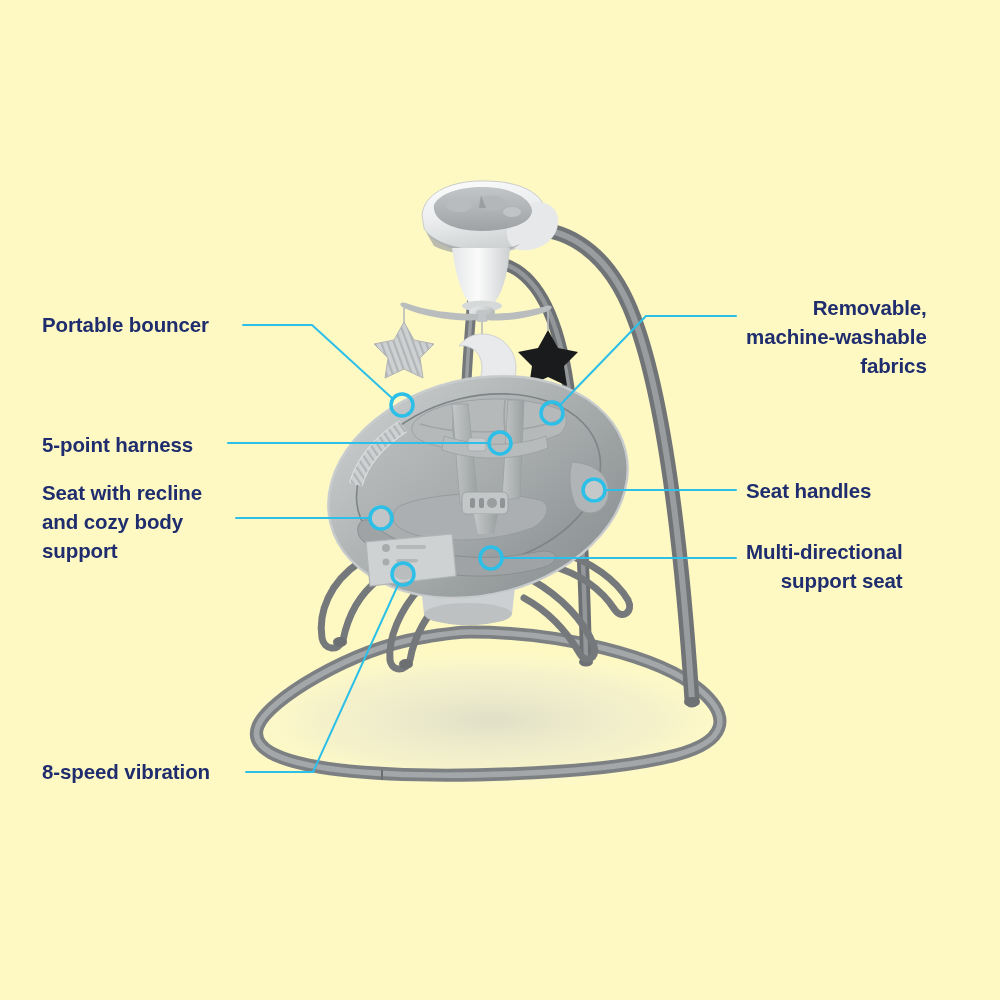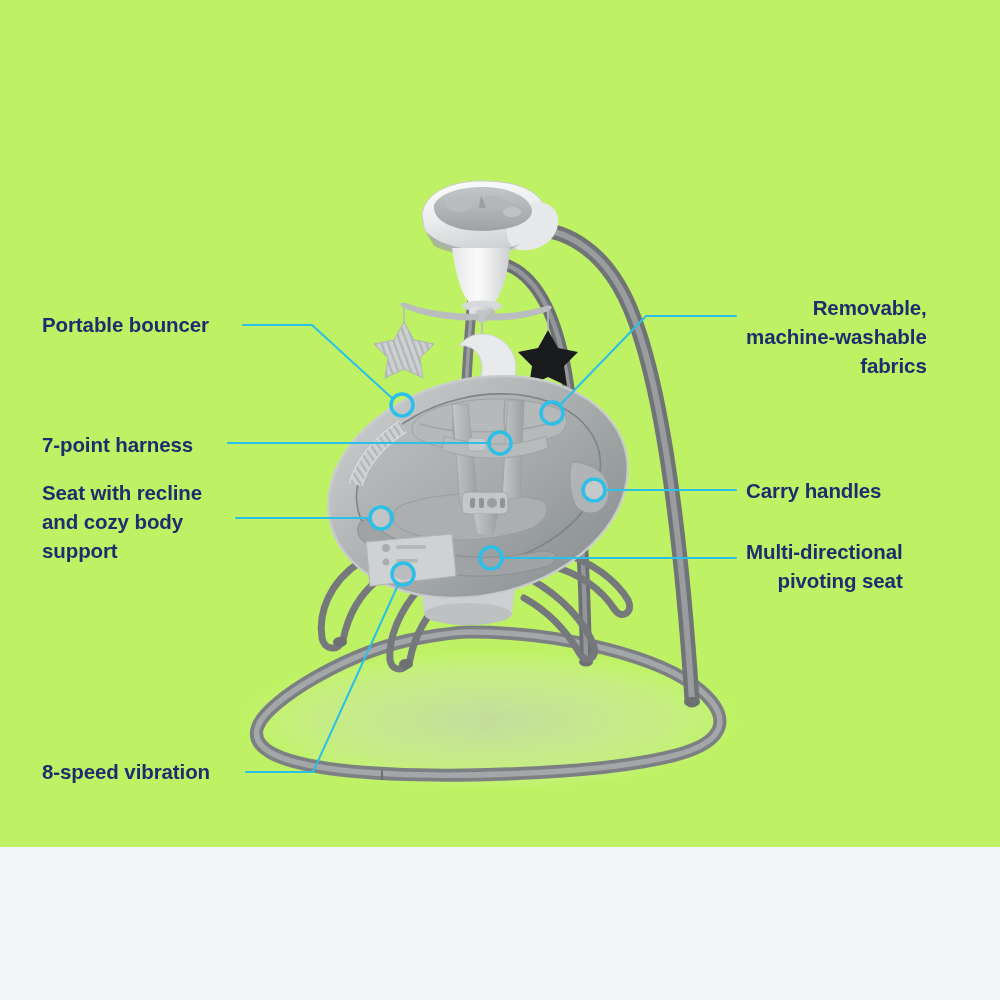--- a/index.html
+++ b/index.html
@@ -10,22 +10,22 @@
     overflow: hidden;
   }
   body {
     background: #f4f5f6;
     font-family: "Liberation Sans", sans-serif;
     position: relative;
   }
   #stage {
     position: relative;
     width: 1000px;
-    height: 847px;
-    background: #bef264;
+    height: 1000px;
+    background: #fef9c3;
   }
   #product-svg, #callout-svg {
     position: absolute;
     top: 0; left: 0;
     width: 1000px;
     height: 1000px;
   }
   #product-svg { z-index: 1; }
   #callout-svg { z-index: 2; }
 
@@ -340,26 +340,26 @@
         <circle cx="381" cy="518" r="11" fill="none" stroke="#2cbfe8" stroke-width="3.5"></circle>
         <circle cx="403" cy="574" r="11" fill="none" stroke="#2cbfe8" stroke-width="3.5"></circle>
         <circle cx="552" cy="413" r="11" fill="none" stroke="#2cbfe8" stroke-width="3.5"></circle>
         <circle cx="594" cy="490" r="11" fill="none" stroke="#2cbfe8" stroke-width="3.5"></circle>
         <circle cx="491" cy="558" r="11" fill="none" stroke="#2cbfe8" stroke-width="3.5"></circle>
       </g>
   </svg>
 
   <div id="callout-labels">
       <div class="callout-label left" style="left: 42px; top: 310px;">Portable bouncer</div>
-      <div class="callout-label left" style="left: 42px; top: 430px;">7-point harness</div>
+      <div class="callout-label left" style="left: 42px; top: 430px;">5-point harness</div>
       <div class="callout-label left" style="left: 42px; top: 478px;">Seat with recline
 and cozy body
 support</div>
       <div class="callout-label left" style="left: 42px; top: 757px;">8-speed vibration</div>
       <div class="callout-label right" style="left: 746px; top: 293px;">Removable,
 machine-washable
 fabrics</div>
-      <div class="callout-label right" style="left: 746px; top: 476px;">Carry handles</div>
+      <div class="callout-label right" style="left: 746px; top: 476px;">Seat handles</div>
       <div class="callout-label right" style="left: 746px; top: 537px;">Multi-directional
-pivoting seat</div>
+support seat</div>
     </div>
 
 </div>
 
 </body></html>

